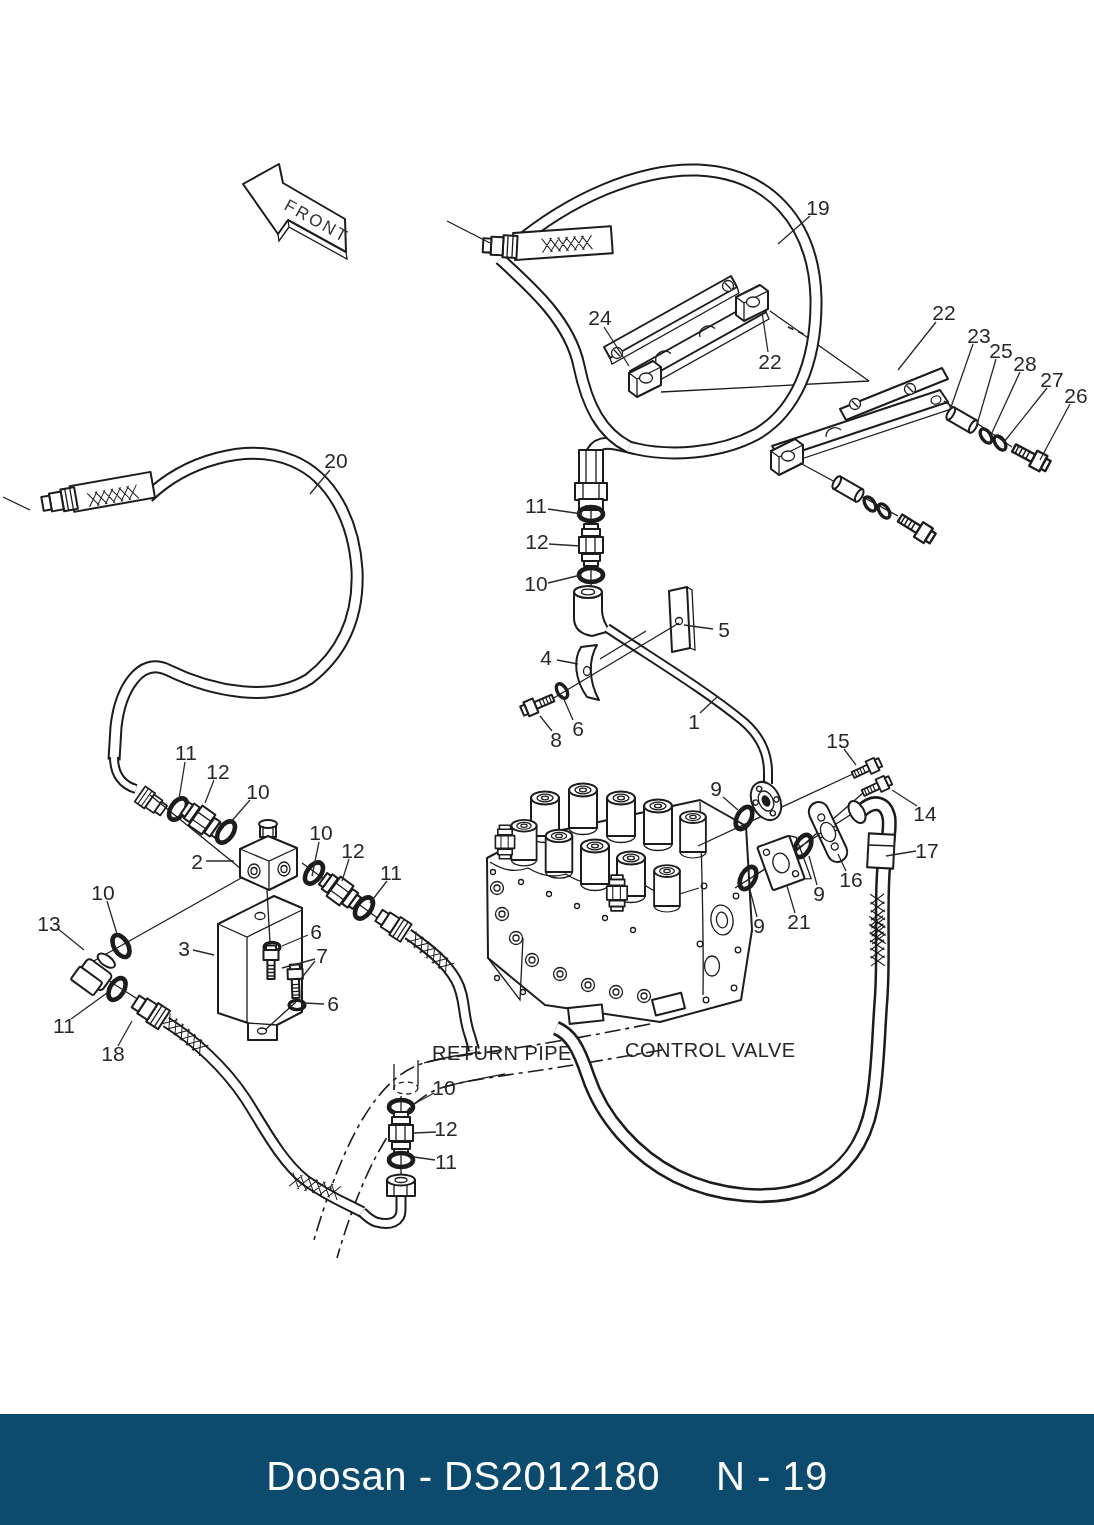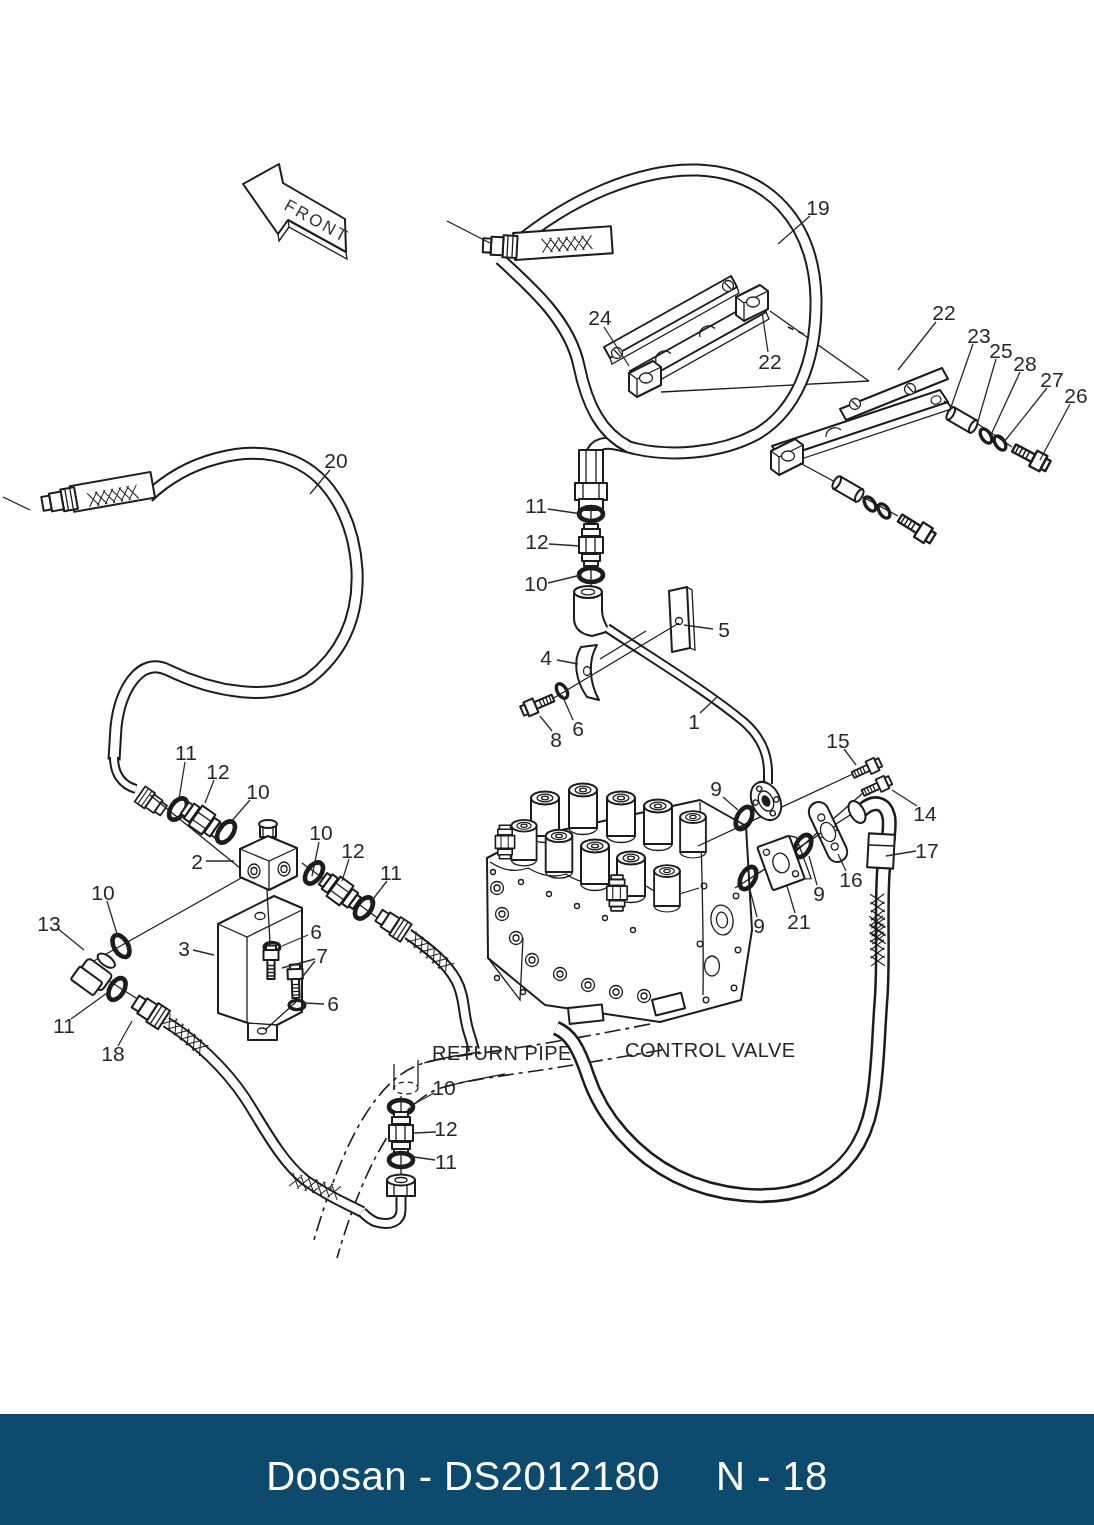--- a/index.html
+++ b/index.html
@@ -409,14 +409,14 @@
     <text class="co" x="446" y="1136">12</text>
     <text class="co" x="446" y="1169">11</text>
   </g>
 
   <text class="lbl" x="432" y="1060">RETURN PIPE</text>
   <text class="lbl" x="625" y="1057">CONTROL VALVE</text>
 </svg>
 
 <div class="footer">
   <span>Doosan - DS2012180</span>
-  <span>N - 18</span>
+  <span>N - 19</span>
 </div>
 
 </body></html>

